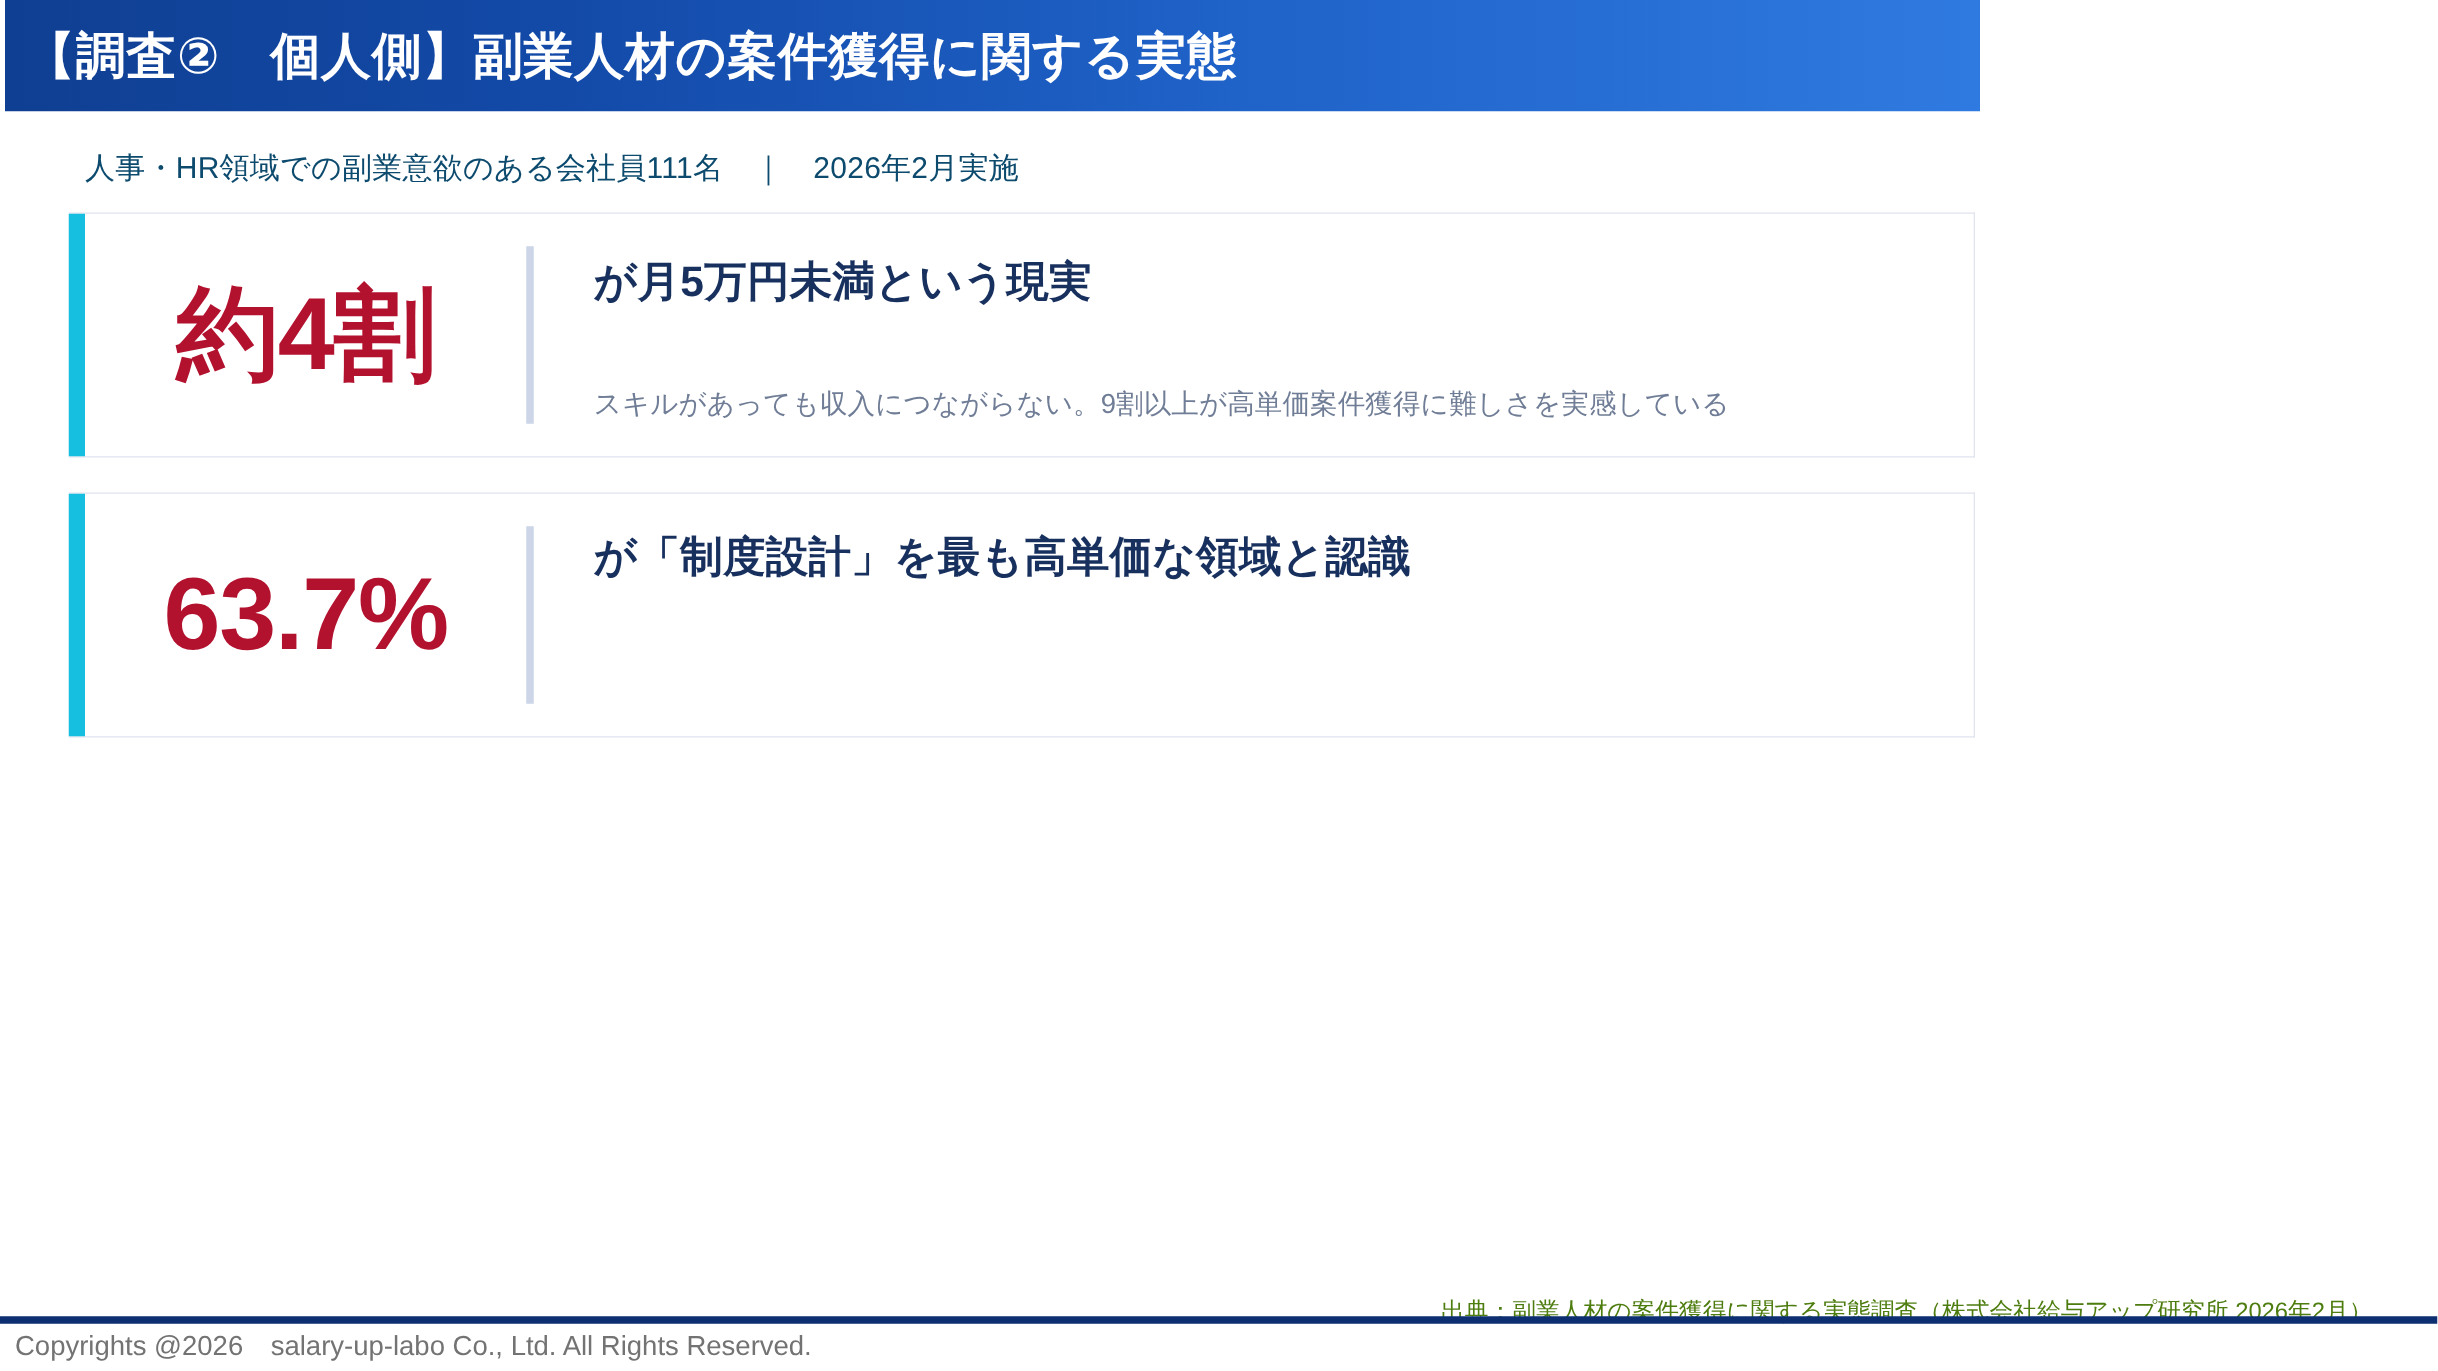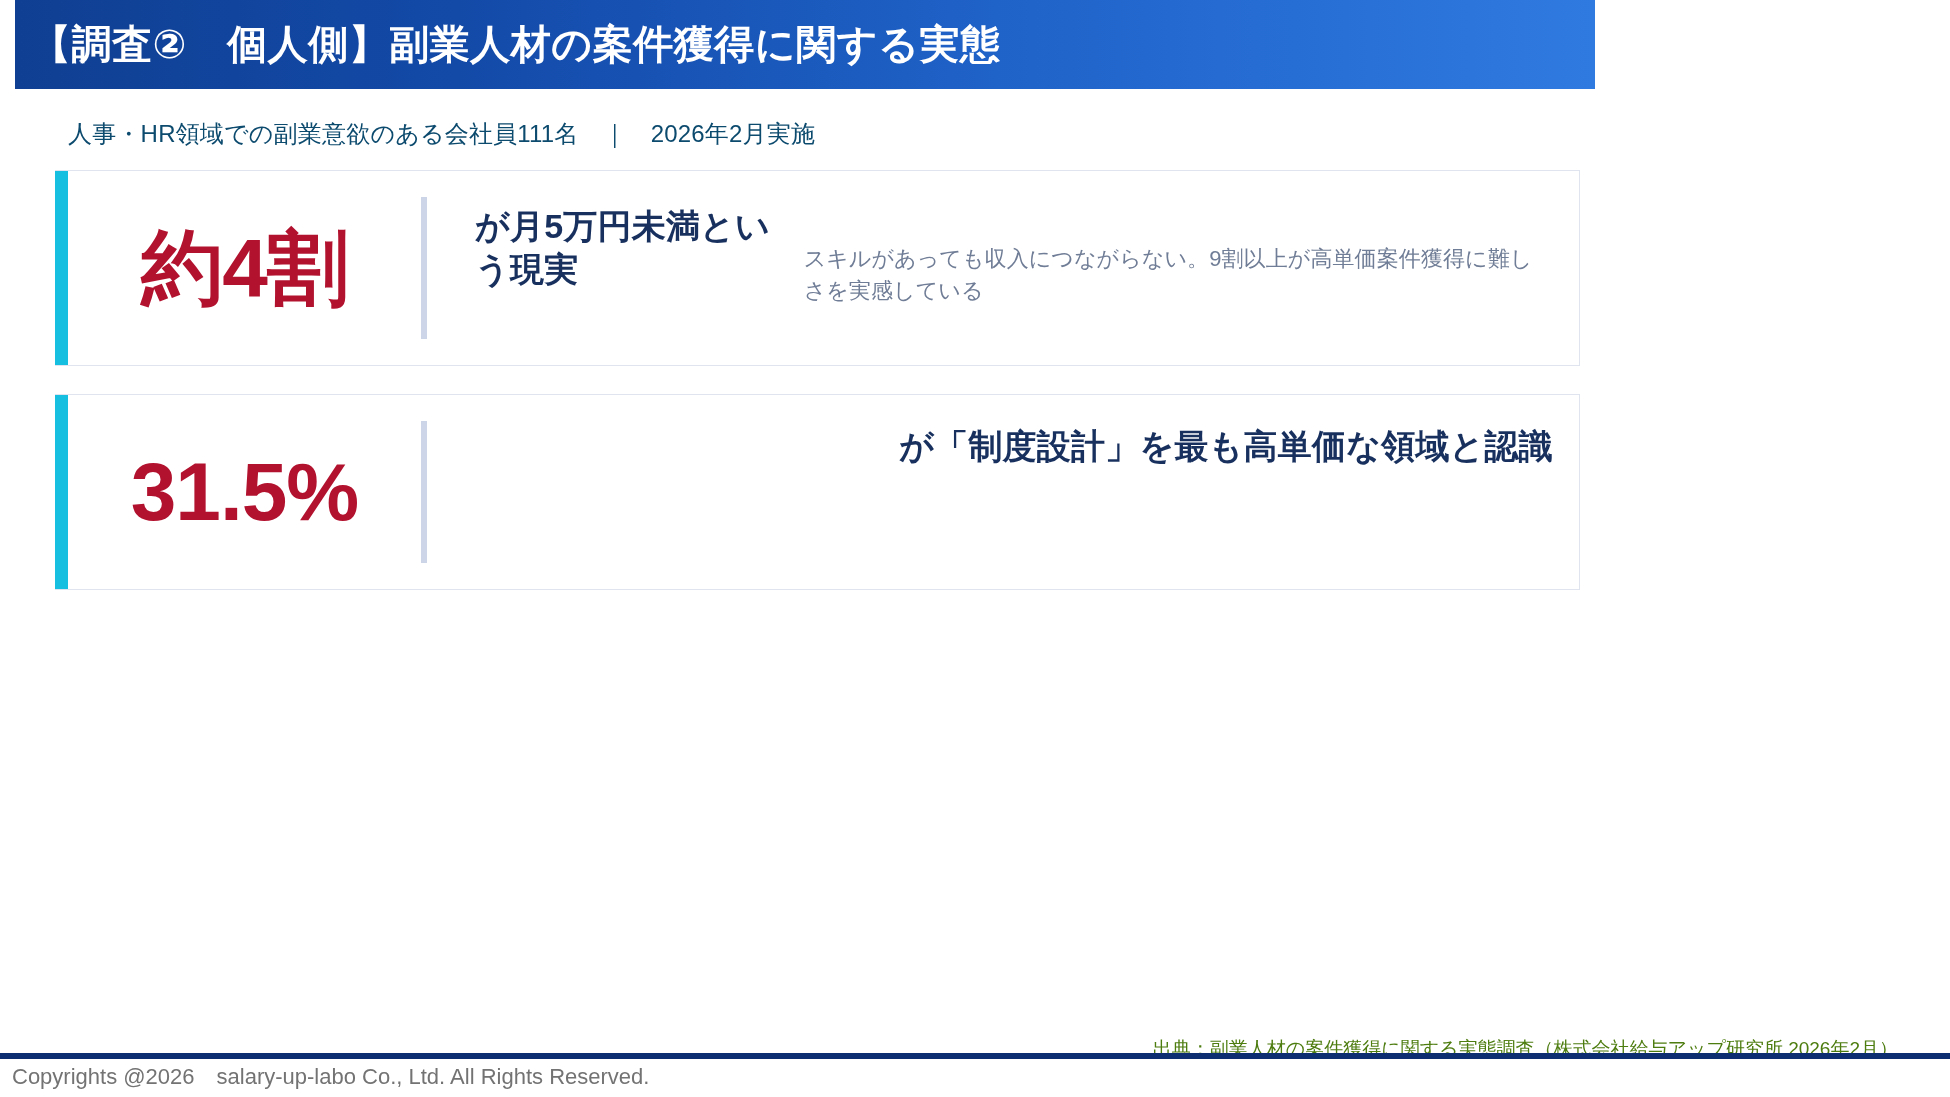--- a/index.html
+++ b/index.html
@@ -16,21 +16,21 @@
   .slide {
     position: relative;
     width: 1950px;
     height: 1097px;
     background: #ffffff;
   }
 
   
   .title-bar {
     position: absolute;
-    left: 15px;
+    left: 4px;
     top: 0;
     width: 1580px;
     height: 89px;
     background: linear-gradient(90deg, #0f3f92 0%, #134aa8 28%, #1f62c8 62%, #2f7ae0 100%);
     display: flex;
     align-items: center;
   }
 
   .title-text {
     color: #ffffff;
@@ -96,22 +96,22 @@
   .card-divider {
     flex: 0 0 6px;
     background: #ccd6e8;
     margin: 26px 0;
   }
 
   .card-body {
     flex: 1 1 auto;
     padding: 30px 26px 26px 48px;
     display: flex;
-    flex-direction: row;
-    justify-content: flex-end;
+    flex-direction: column;
+    justify-content: space-between;
   }
 
   .card-heading {
     color: #17305e;
     font-size: 34px;
     font-weight: bold;
     line-height: 1.25;
     letter-spacing: 0.2px;
   }
 
@@ -177,21 +177,21 @@
       <div class="card-divider"></div>
       <div class="card-body">
         <div class="card-heading">が月5万円未満という現実</div>
         <div class="card-desc">スキルがあっても収入につながらない。9割以上が高単価案件獲得に難しさを実感している</div>
       </div>
     </div>
 
     <div class="card card-2">
       <div class="card-accent"></div>
       <div class="card-stat">
-        <span class="stat-value">31.5%</span>
+        <span class="stat-value">63.7%</span>
       </div>
       <div class="card-divider"></div>
       <div class="card-body">
         <div class="card-heading">が「制度設計」を最も高単価な領域と認識</div>
       </div>
     </div>
 
 
   </div>
 

